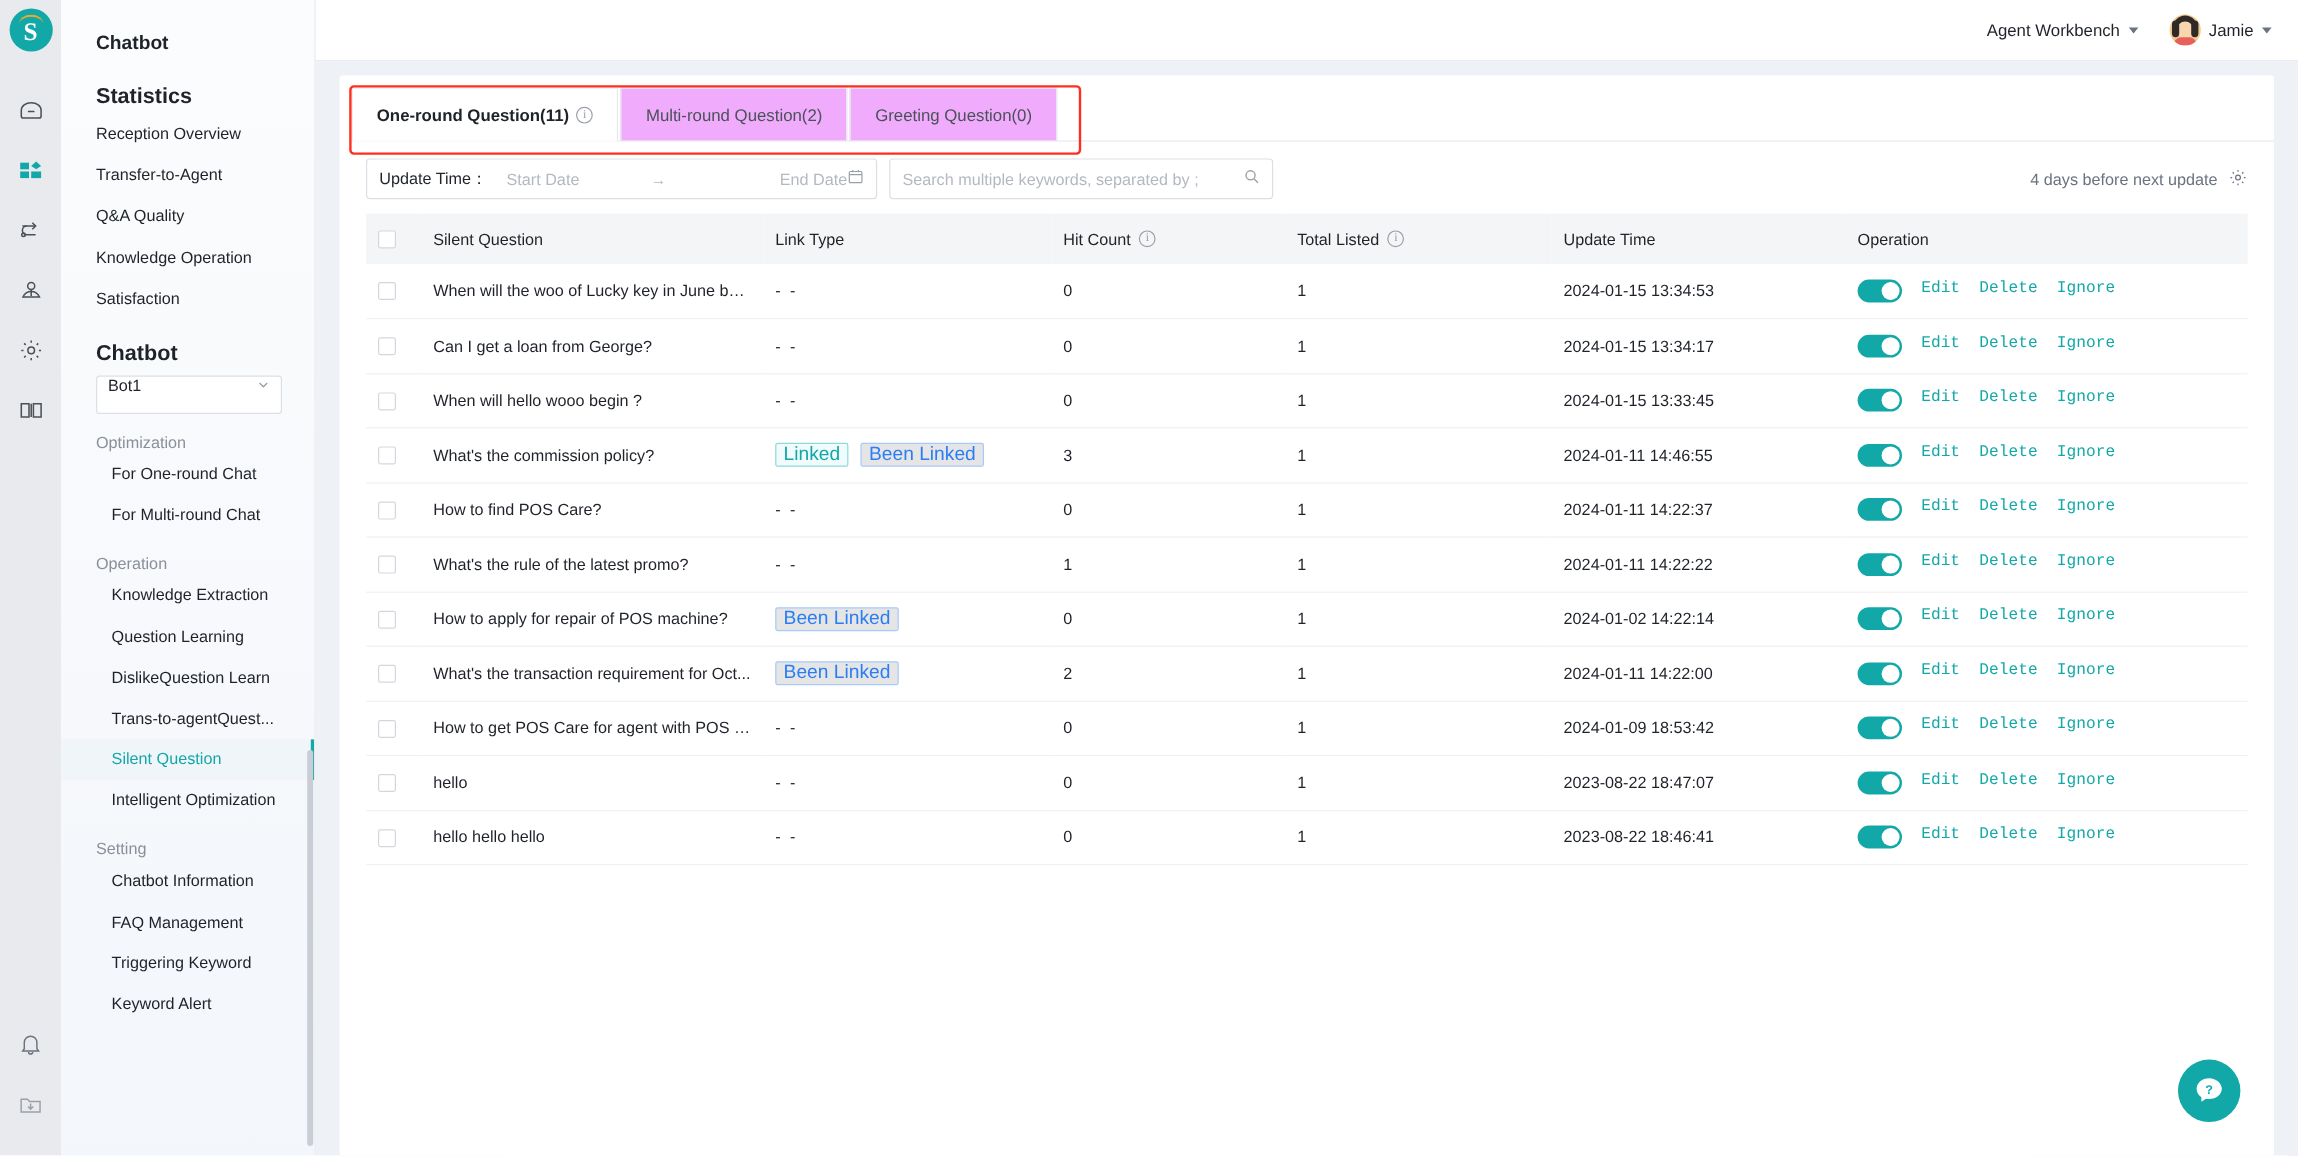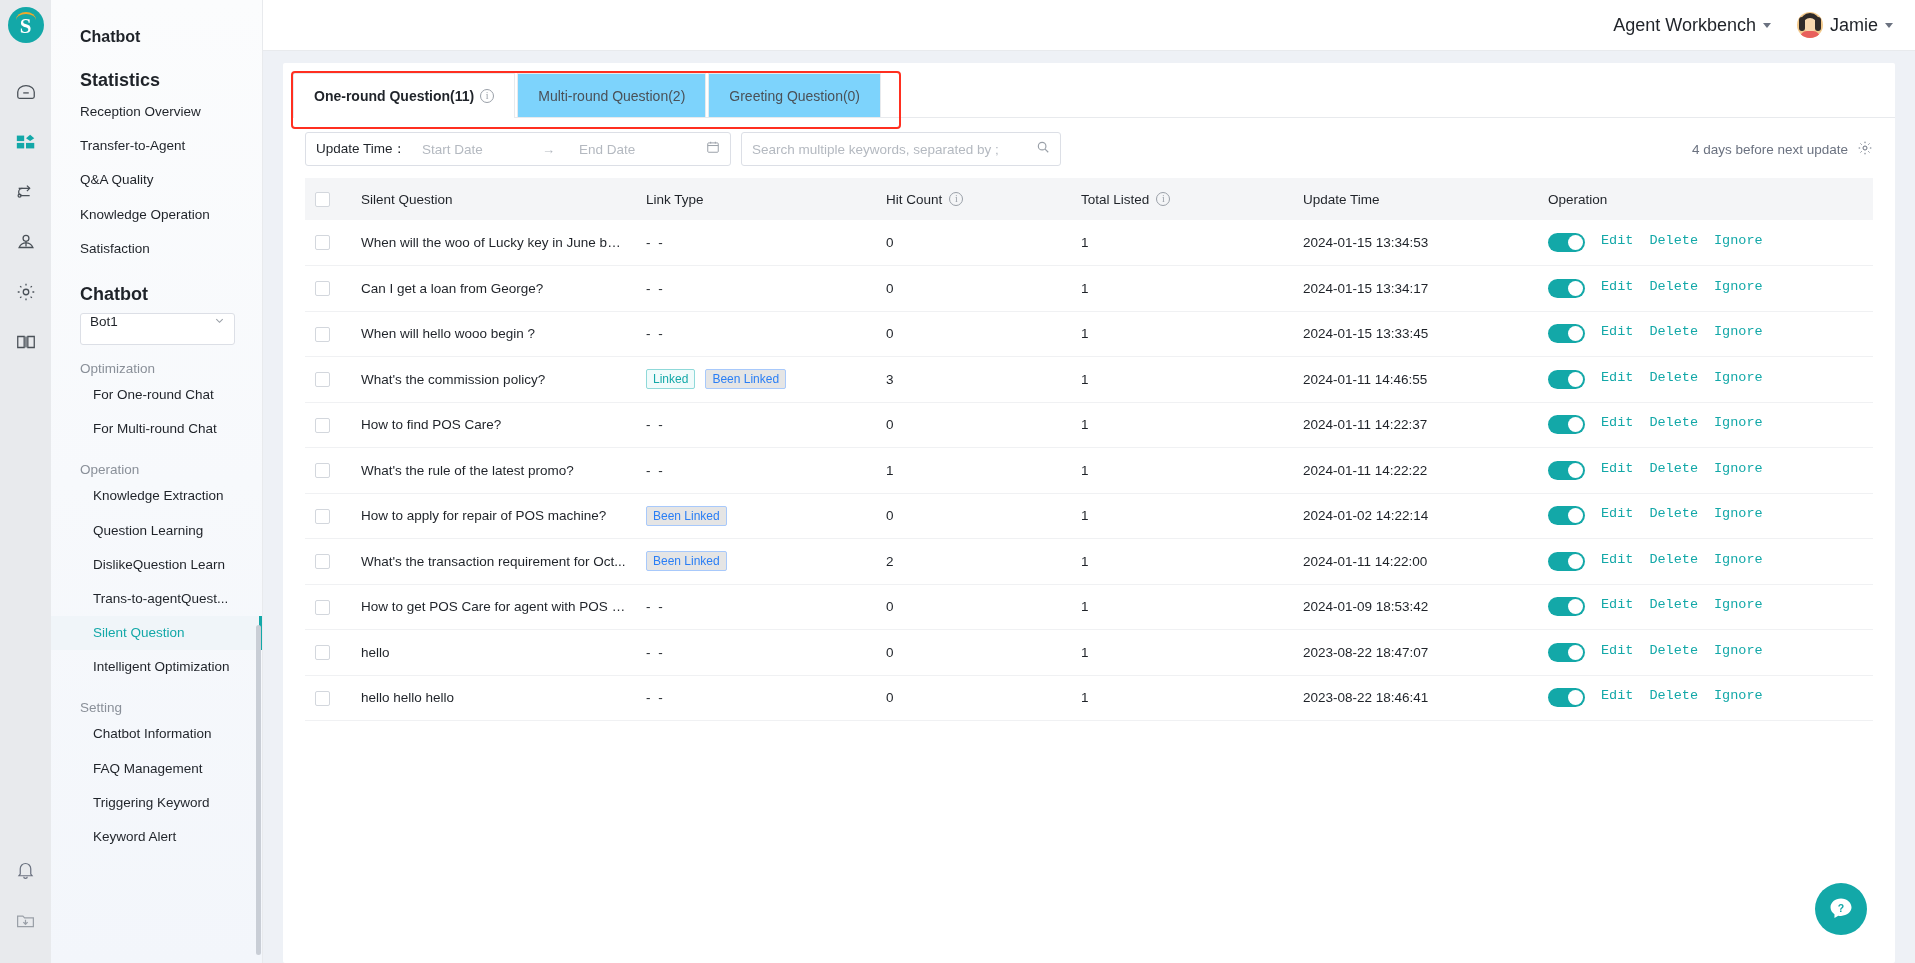--- a/index.html
+++ b/index.html
@@ -105,21 +105,21 @@
 
   .topbar {
     height: 51px; flex: 0 0 51px;
     background: #ffffff;
     border-bottom: 1px solid #e8eaed;
     display: flex; align-items: center; justify-content: flex-end;
     padding-right: 22px;
   }
   .topbar-item {
     display: flex; align-items: center; gap: 7px;
-    font-size: 18px; color: #1f2329; cursor: pointer;
+    font-size: 14px; color: #1f2329; cursor: pointer;
     margin-left: 26px;
   }
   .caret { width: 0; height: 0; border-left: 4px solid transparent;
     border-right: 4px solid transparent; border-top: 5px solid #6b7280; }
   .avatar {
     width: 26px; height: 26px; border-radius: 50%;
     background: #f3c98b; position: relative; overflow: hidden;
     flex: 0 0 26px;
   }
   .avatar .hair { position: absolute; left: 3px; top: 1px; width: 20px; height: 16px;
@@ -145,21 +145,21 @@
     position: relative;
     display: flex; flex-direction: column;
   }
 
   
   .tabs-wrap { position: relative; padding: 10px 0 0 10px; }
   .tabs { display: flex; border-bottom: 1px solid #e8eaed; }
   .tab {
     height: 44px; min-width: 145px;
     display: flex; align-items: center; justify-content: center; gap: 6px;
-    background: #7dd3fc; border: 1px solid #e8eaed; border-bottom: none;
+    background: #f0abfc; border: 1px solid #e8eaed; border-bottom: none;
     font-size: 14px; color: #4a5158; cursor: pointer;
     padding: 0 20px; margin-right: 2px;
   }
   .tab.active {
     background: #ffffff; color: #1f2329; font-weight: bold;
     position: relative; z-index: 2;
   }
   .tab.active::after {
     content:""; position:absolute; left:0; right:0; bottom:-1px; height:1px; background:#fff;
   }
@@ -225,21 +225,21 @@
   }
   .col-cb { width: 46px; }
   .col-q { width: 285px; }
   .col-link { width: 240px; }
   .col-hit { width: 195px; }
   .col-total { width: 222px; }
   .col-time { width: 245px; }
   .col-op { width: auto; }
 
   .tag {
-    display: inline-block; font-size: 12px; line-height: 18px;
+    display: inline-block; font-size: 16px; line-height: 18px;
     padding: 0 6px; border-radius: 2px; margin-right: 10px;
   }
   .tag-linked { color: #13a8a8; border: 1px solid #8fd9d9; background: #f0fbfb; }
   .tag-been { color: #2a7ef5; border: 1px solid #a8c9fb; background: #e5e5e5; }
   .dashes { color: #1f2329; letter-spacing: 2px; }
 
   .op-cell { display: flex; align-items: flex-start; gap: 16px; font-family: Liberation Mono, monospace; }
   .toggle {
     width: 37px; height: 19px; border-radius: 10px;
     background: #13a8a8; position: relative; cursor: pointer; flex: 0 0 37px;
@@ -406,21 +406,21 @@
               </div>
             </div>
           <div class="tabs-highlight"></div>
         </div>
 
         <div class="filterbar">
           <div class="daterange">
             <span class="lbl">Update Time：</span>
             <span class="ph" style="margin-left:16px;width:120px;">Start Date</span>
             <span class="sep">→</span>
-            <span class="ph" style="margin-left:24px;flex:1 1 auto;">End Date</span>
+            <span class="ph" style="margin-left:10px;flex:1 1 auto;text-align:right;">End Date</span>
             <span>
               <svg width="14" height="14" viewBox="0 0 24 24" fill="none" stroke="#9aa0a8" stroke-width="1.7">
                 <rect x="3" y="5" width="18" height="16" rx="1.5"></rect>
                 <line x1="3" y1="9.5" x2="21" y2="9.5"></line>
                 <line x1="8" y1="3" x2="8" y2="6"></line>
                   <line x1="16" y1="3" x2="16" y2="6"></line>
               </svg>
             </span>
           </div>
 

